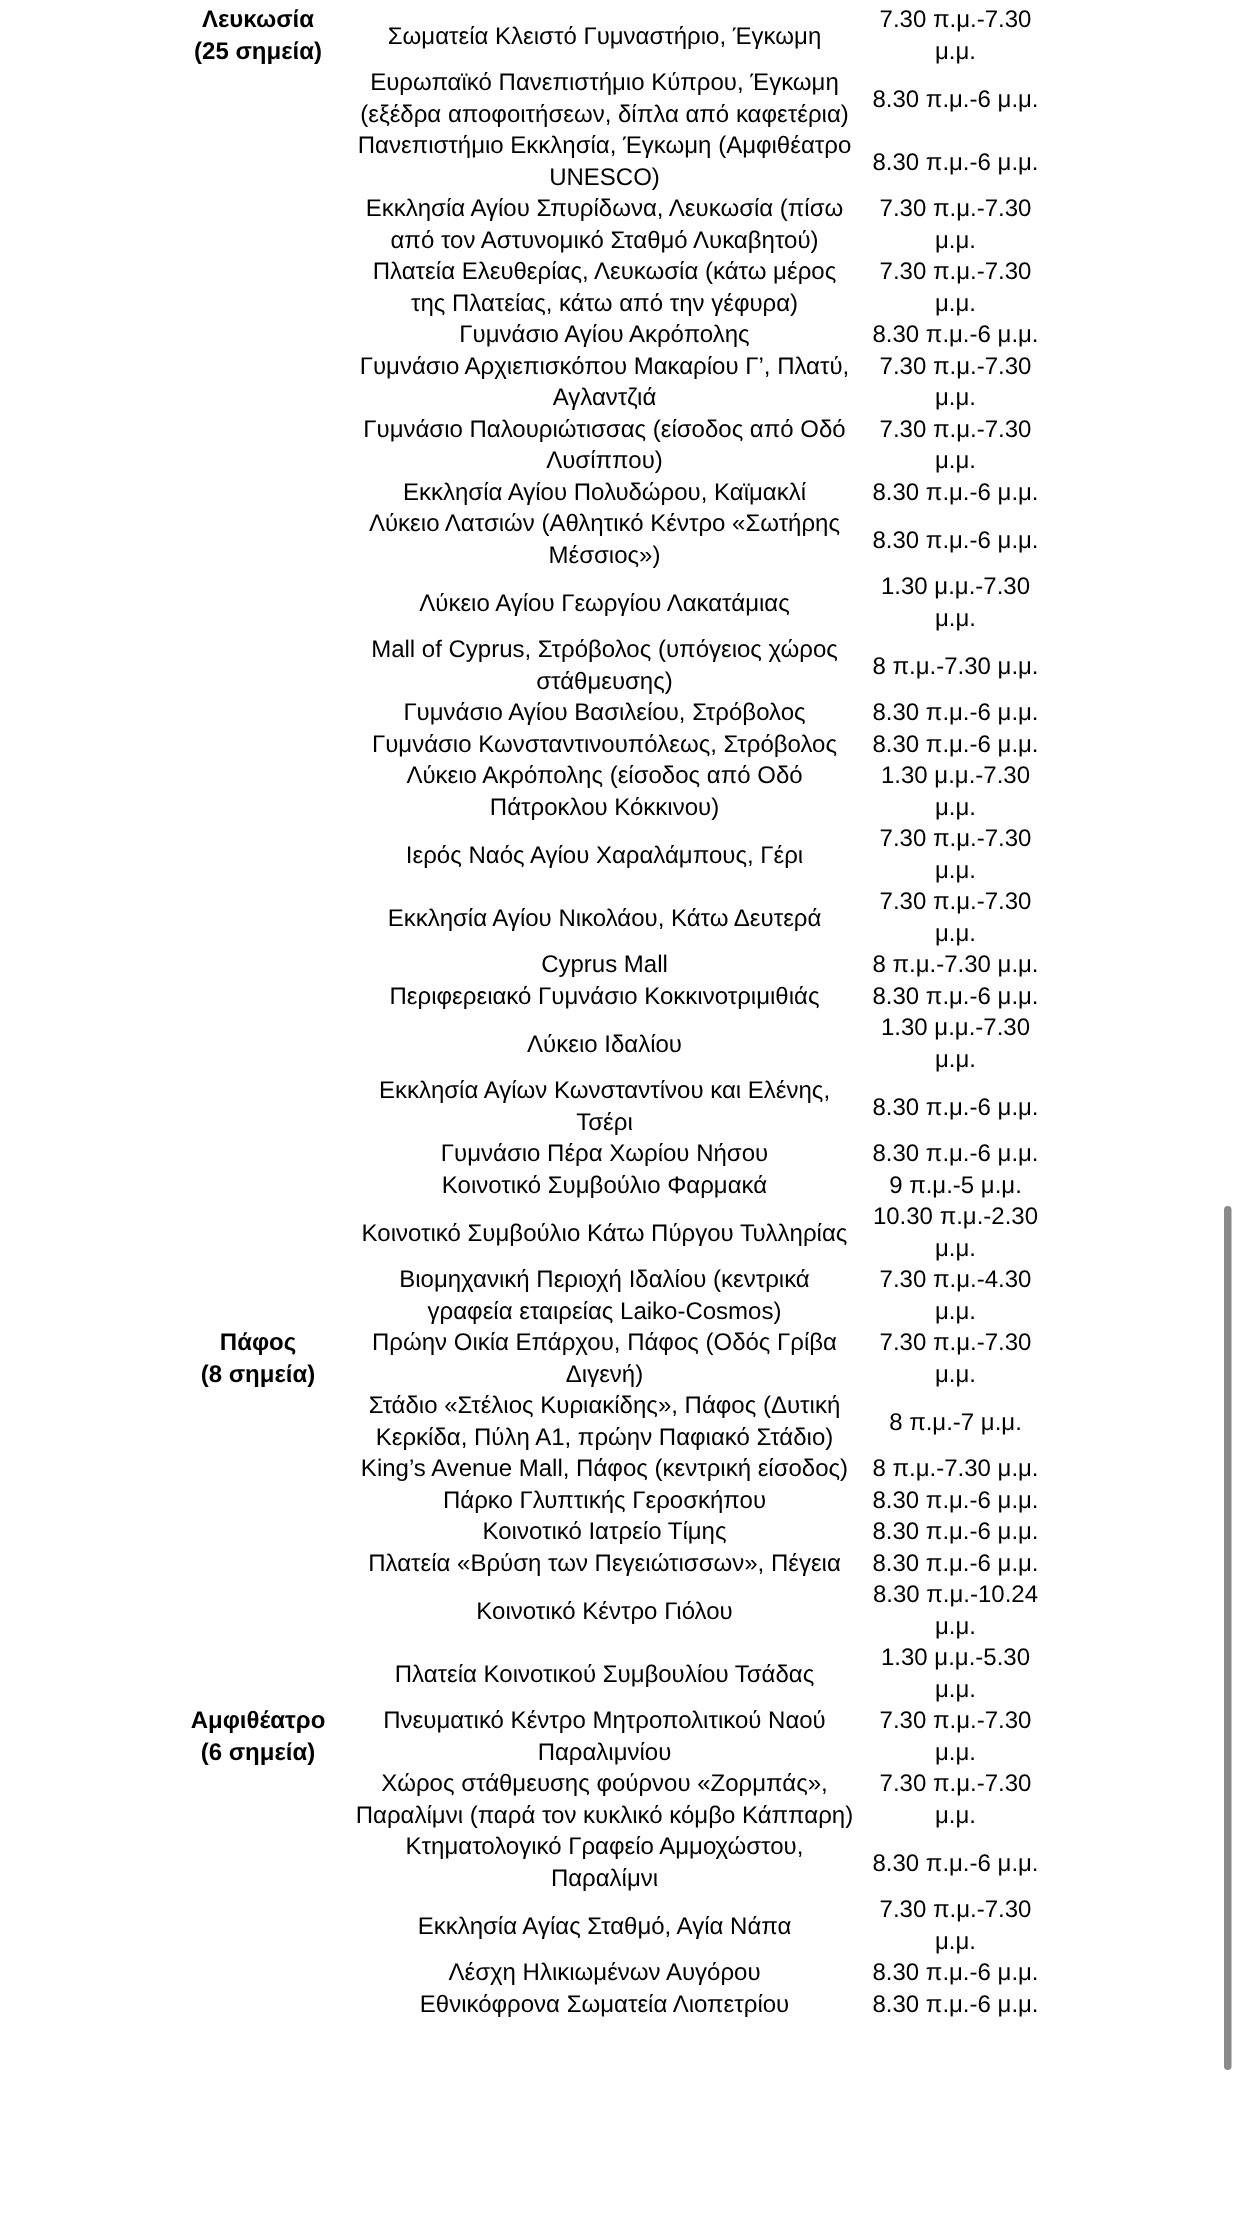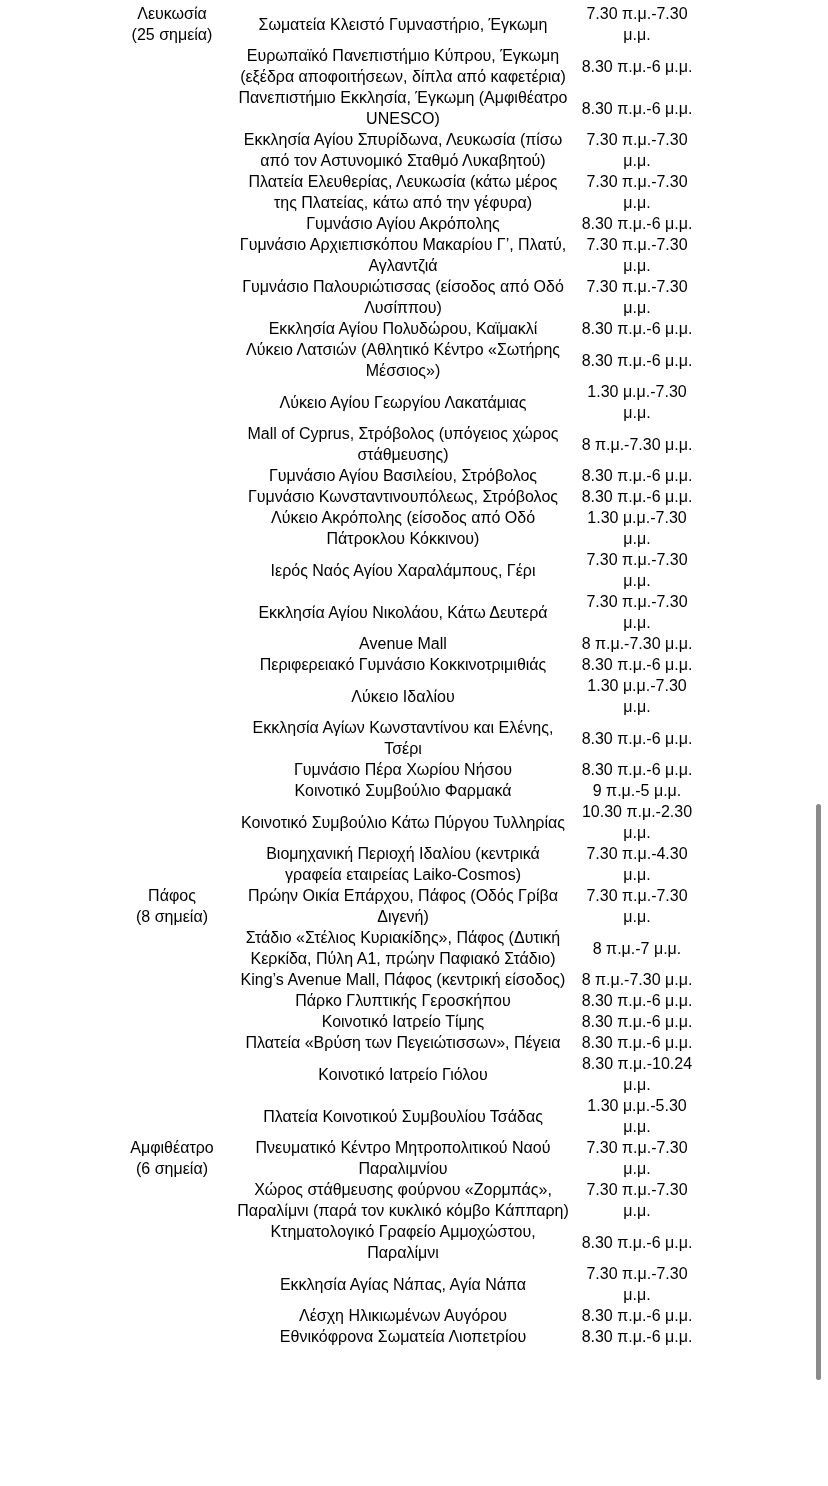--- a/index.html
+++ b/index.html
@@ -26,21 +26,21 @@
   col.c-region { width: 122px; }
   col.c-location { width: 334px; }
   col.c-hours { width: 128px; }
   td {
     padding: 0;
     text-align: center;
     vertical-align: middle;
     word-wrap: break-word;
   }
   td.region {
-    font-weight: normal;
+    font-weight: bold;
     vertical-align: top;
   }
   .scroll-thumb {
     position: absolute;
     left: 816px;
     top: 804px;
     width: 5px;
     height: 576px;
     border-radius: 3px;
     background: #8a8a8a;
@@ -122,21 +122,21 @@
       </tr>
       <tr>
         <td>Ιερός Ναός Αγίου Χαραλάμπους, Γέρι</td>
         <td>7.30 π.μ.-7.30 μ.μ.</td>
       </tr>
       <tr>
         <td>Εκκλησία Αγίου Νικολάου, Κάτω Δευτερά</td>
         <td>7.30 π.μ.-7.30 μ.μ.</td>
       </tr>
       <tr>
-        <td>Avenue Mall</td>
+        <td>Cyprus Mall</td>
         <td>8 π.μ.-7.30 μ.μ.</td>
       </tr>
       <tr>
         <td>Περιφερειακό Γυμνάσιο Κοκκινοτριμιθιάς</td>
         <td>8.30 π.μ.-6 μ.μ.</td>
       </tr>
       <tr>
         <td>Λύκειο Ιδαλίου</td>
         <td>1.30 μ.μ.-7.30 μ.μ.</td>
       </tr>
@@ -182,21 +182,21 @@
       </tr>
       <tr>
         <td>Κοινοτικό Ιατρείο Τίμης</td>
         <td>8.30 π.μ.-6 μ.μ.</td>
       </tr>
       <tr>
         <td>Πλατεία «Βρύση των Πεγειώτισσων», Πέγεια</td>
         <td>8.30 π.μ.-6 μ.μ.</td>
       </tr>
       <tr>
-        <td>Κοινοτικό Ιατρείο Γιόλου</td>
+        <td>Κοινοτικό Κέντρο Γιόλου</td>
         <td>8.30 π.μ.-10.24 μ.μ.</td>
       </tr>
       <tr>
         <td>Πλατεία Κοινοτικού Συμβουλίου Τσάδας</td>
         <td>1.30 μ.μ.-5.30 μ.μ.</td>
       </tr>
       <tr>
         <td class="region" rowspan="6">
           <div>Αμφιθέατρο</div>
           <div>(6 σημεία)</div>
@@ -206,21 +206,21 @@
       </tr>
       <tr>
         <td>Χώρος στάθμευσης φούρνου «Ζορμπάς», Παραλίμνι (παρά τον κυκλικό κόμβο Κάππαρη)</td>
         <td>7.30 π.μ.-7.30 μ.μ.</td>
       </tr>
       <tr>
         <td>Κτηματολογικό Γραφείο Αμμοχώστου, Παραλίμνι</td>
         <td>8.30 π.μ.-6 μ.μ.</td>
       </tr>
       <tr>
-        <td>Εκκλησία Αγίας Νάπας, Αγία Νάπα</td>
+        <td>Εκκλησία Αγίας Σταθμό, Αγία Νάπα</td>
         <td>7.30 π.μ.-7.30 μ.μ.</td>
       </tr>
       <tr>
         <td>Λέσχη Ηλικιωμένων Αυγόρου</td>
         <td>8.30 π.μ.-6 μ.μ.</td>
       </tr>
       <tr>
         <td>Εθνικόφρονα Σωματεία Λιοπετρίου</td>
         <td>8.30 π.μ.-6 μ.μ.</td>
       </tr>

